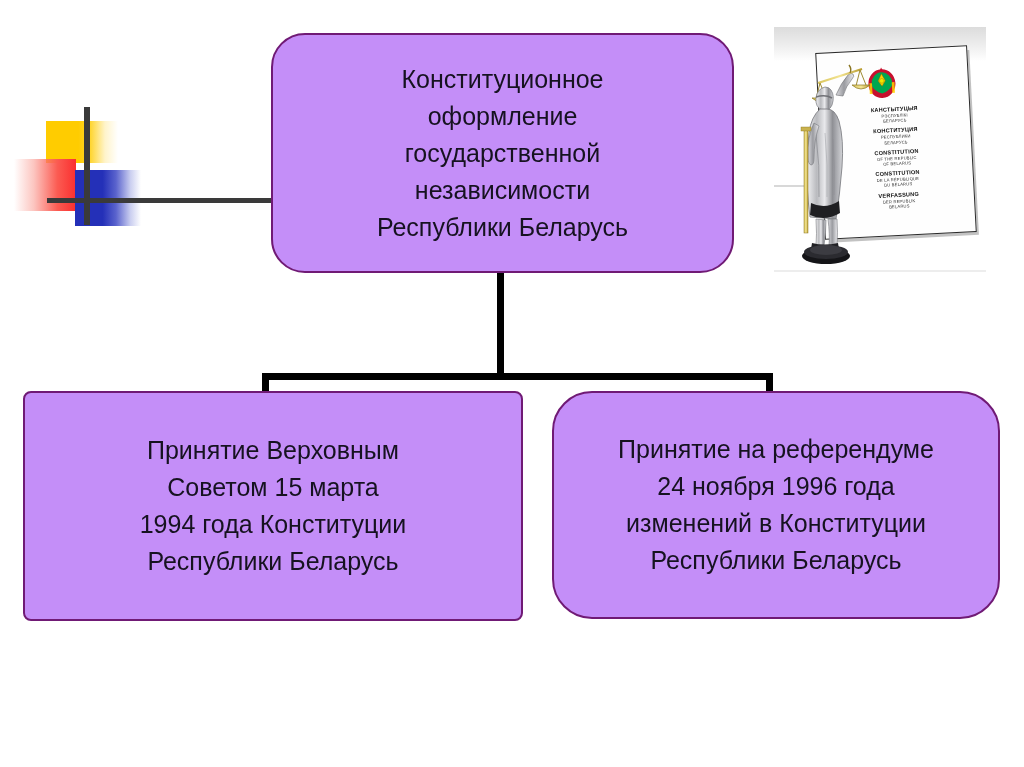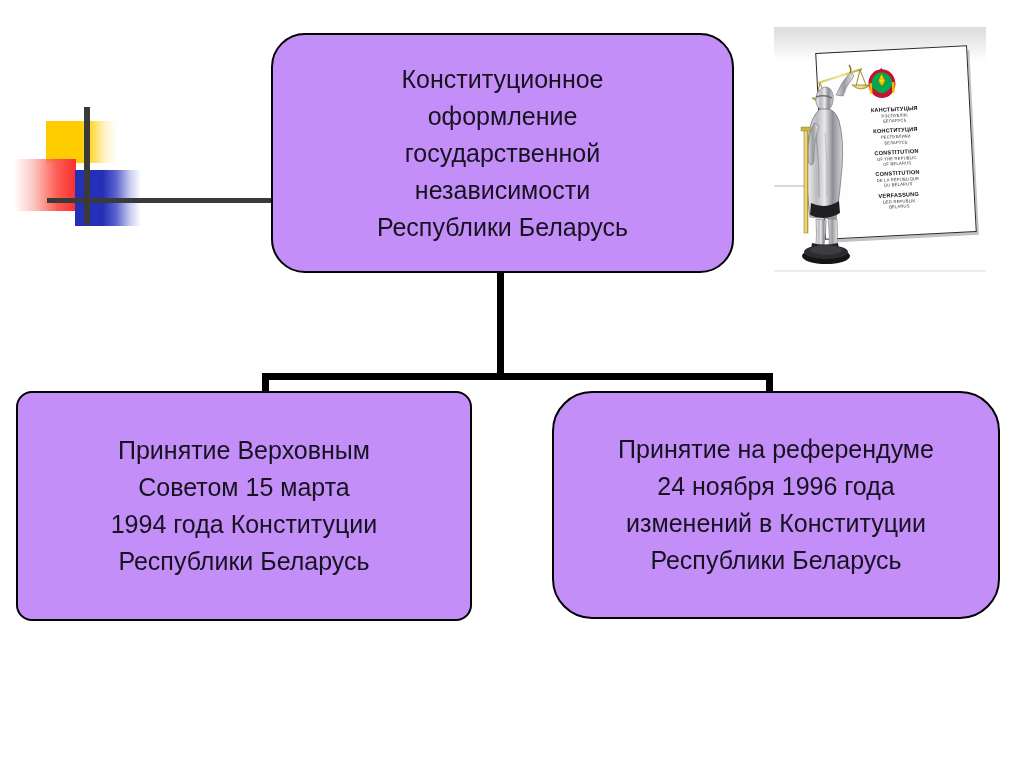--- a/index.html
+++ b/index.html
@@ -43,35 +43,35 @@
   .conn { position: absolute; background: #000000; }
   #conn-stem   { left: 497px; top: 272px; width: 7px;   height: 107px; }
   #conn-bar    { left: 262px; top: 373px; width: 511px; height: 7px;   }
   #conn-drop-l { left: 262px; top: 373px; width: 7px;   height: 24px;  }
   #conn-drop-r { left: 766px; top: 373px; width: 7px;   height: 24px;  }
 
   
   .node {
     position: absolute;
     background: #c48ef8;
-    border: 2px solid #000000;
+    border: 2px solid #701a75;
     border-radius: 34px;
     box-sizing: border-box;
     display: flex;
     align-items: center;
     justify-content: center;
     text-align: center;
     color: #161220;
     font-size: 25px;
     line-height: 37px;
     white-space: pre-line;
     padding: 6px 14px;
   }
   #node-root  { left: 271px; top: 33px;  width: 463px; height: 240px; }
-  #node-left  { left: 16px;  top: 391px; width: 456px; height: 230px; border-radius: 16px; }
+  #node-left  { left: 23px;  top: 391px; width: 500px; height: 230px; border-radius: 8px; }
   #node-right { left: 544px; top: 391px; width: 448px; height: 228px; border-radius: 40px; margin-left: 8px; }
 
   
   #photo {
     position: absolute; left: 774px; top: 27px; width: 212px; height: 259px;
     background: #ffffff;
   }
   #photo-topband {
     position: absolute; left: 0; top: 0; width: 100%; height: 34px;
     background: linear-gradient(to bottom, #dcdcdc 0%, #eeeeee 55%, #ffffff 100%);

